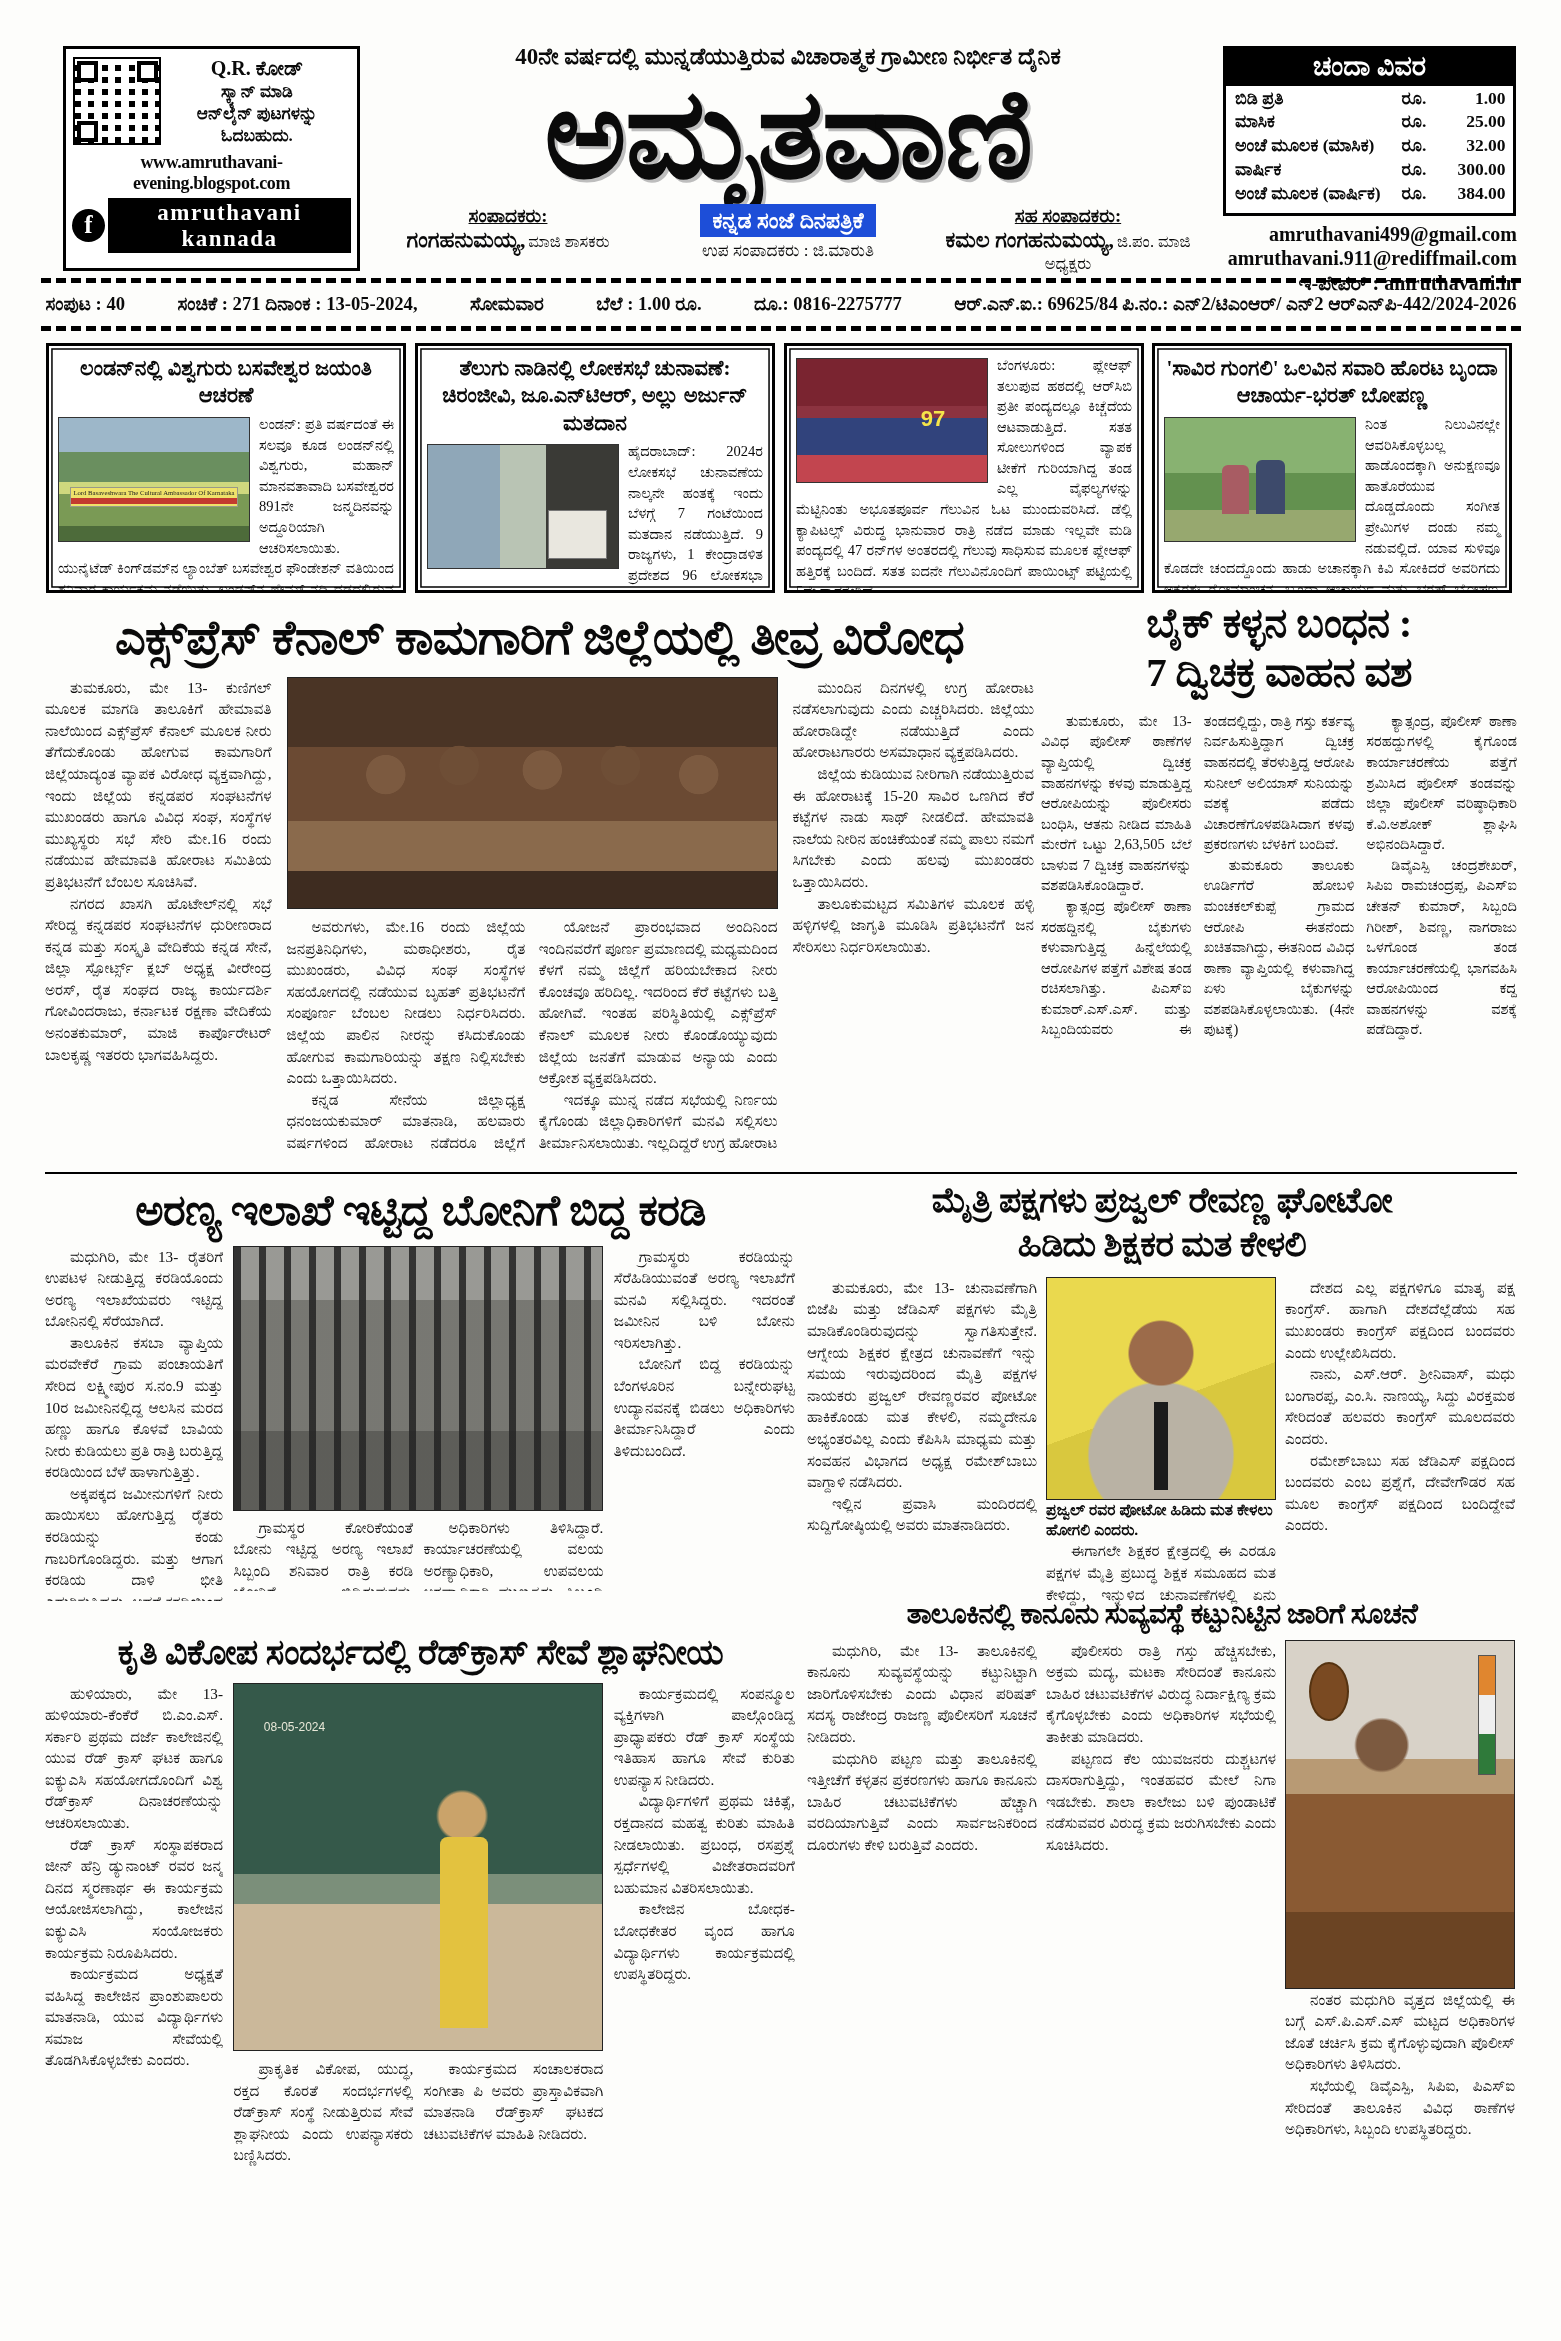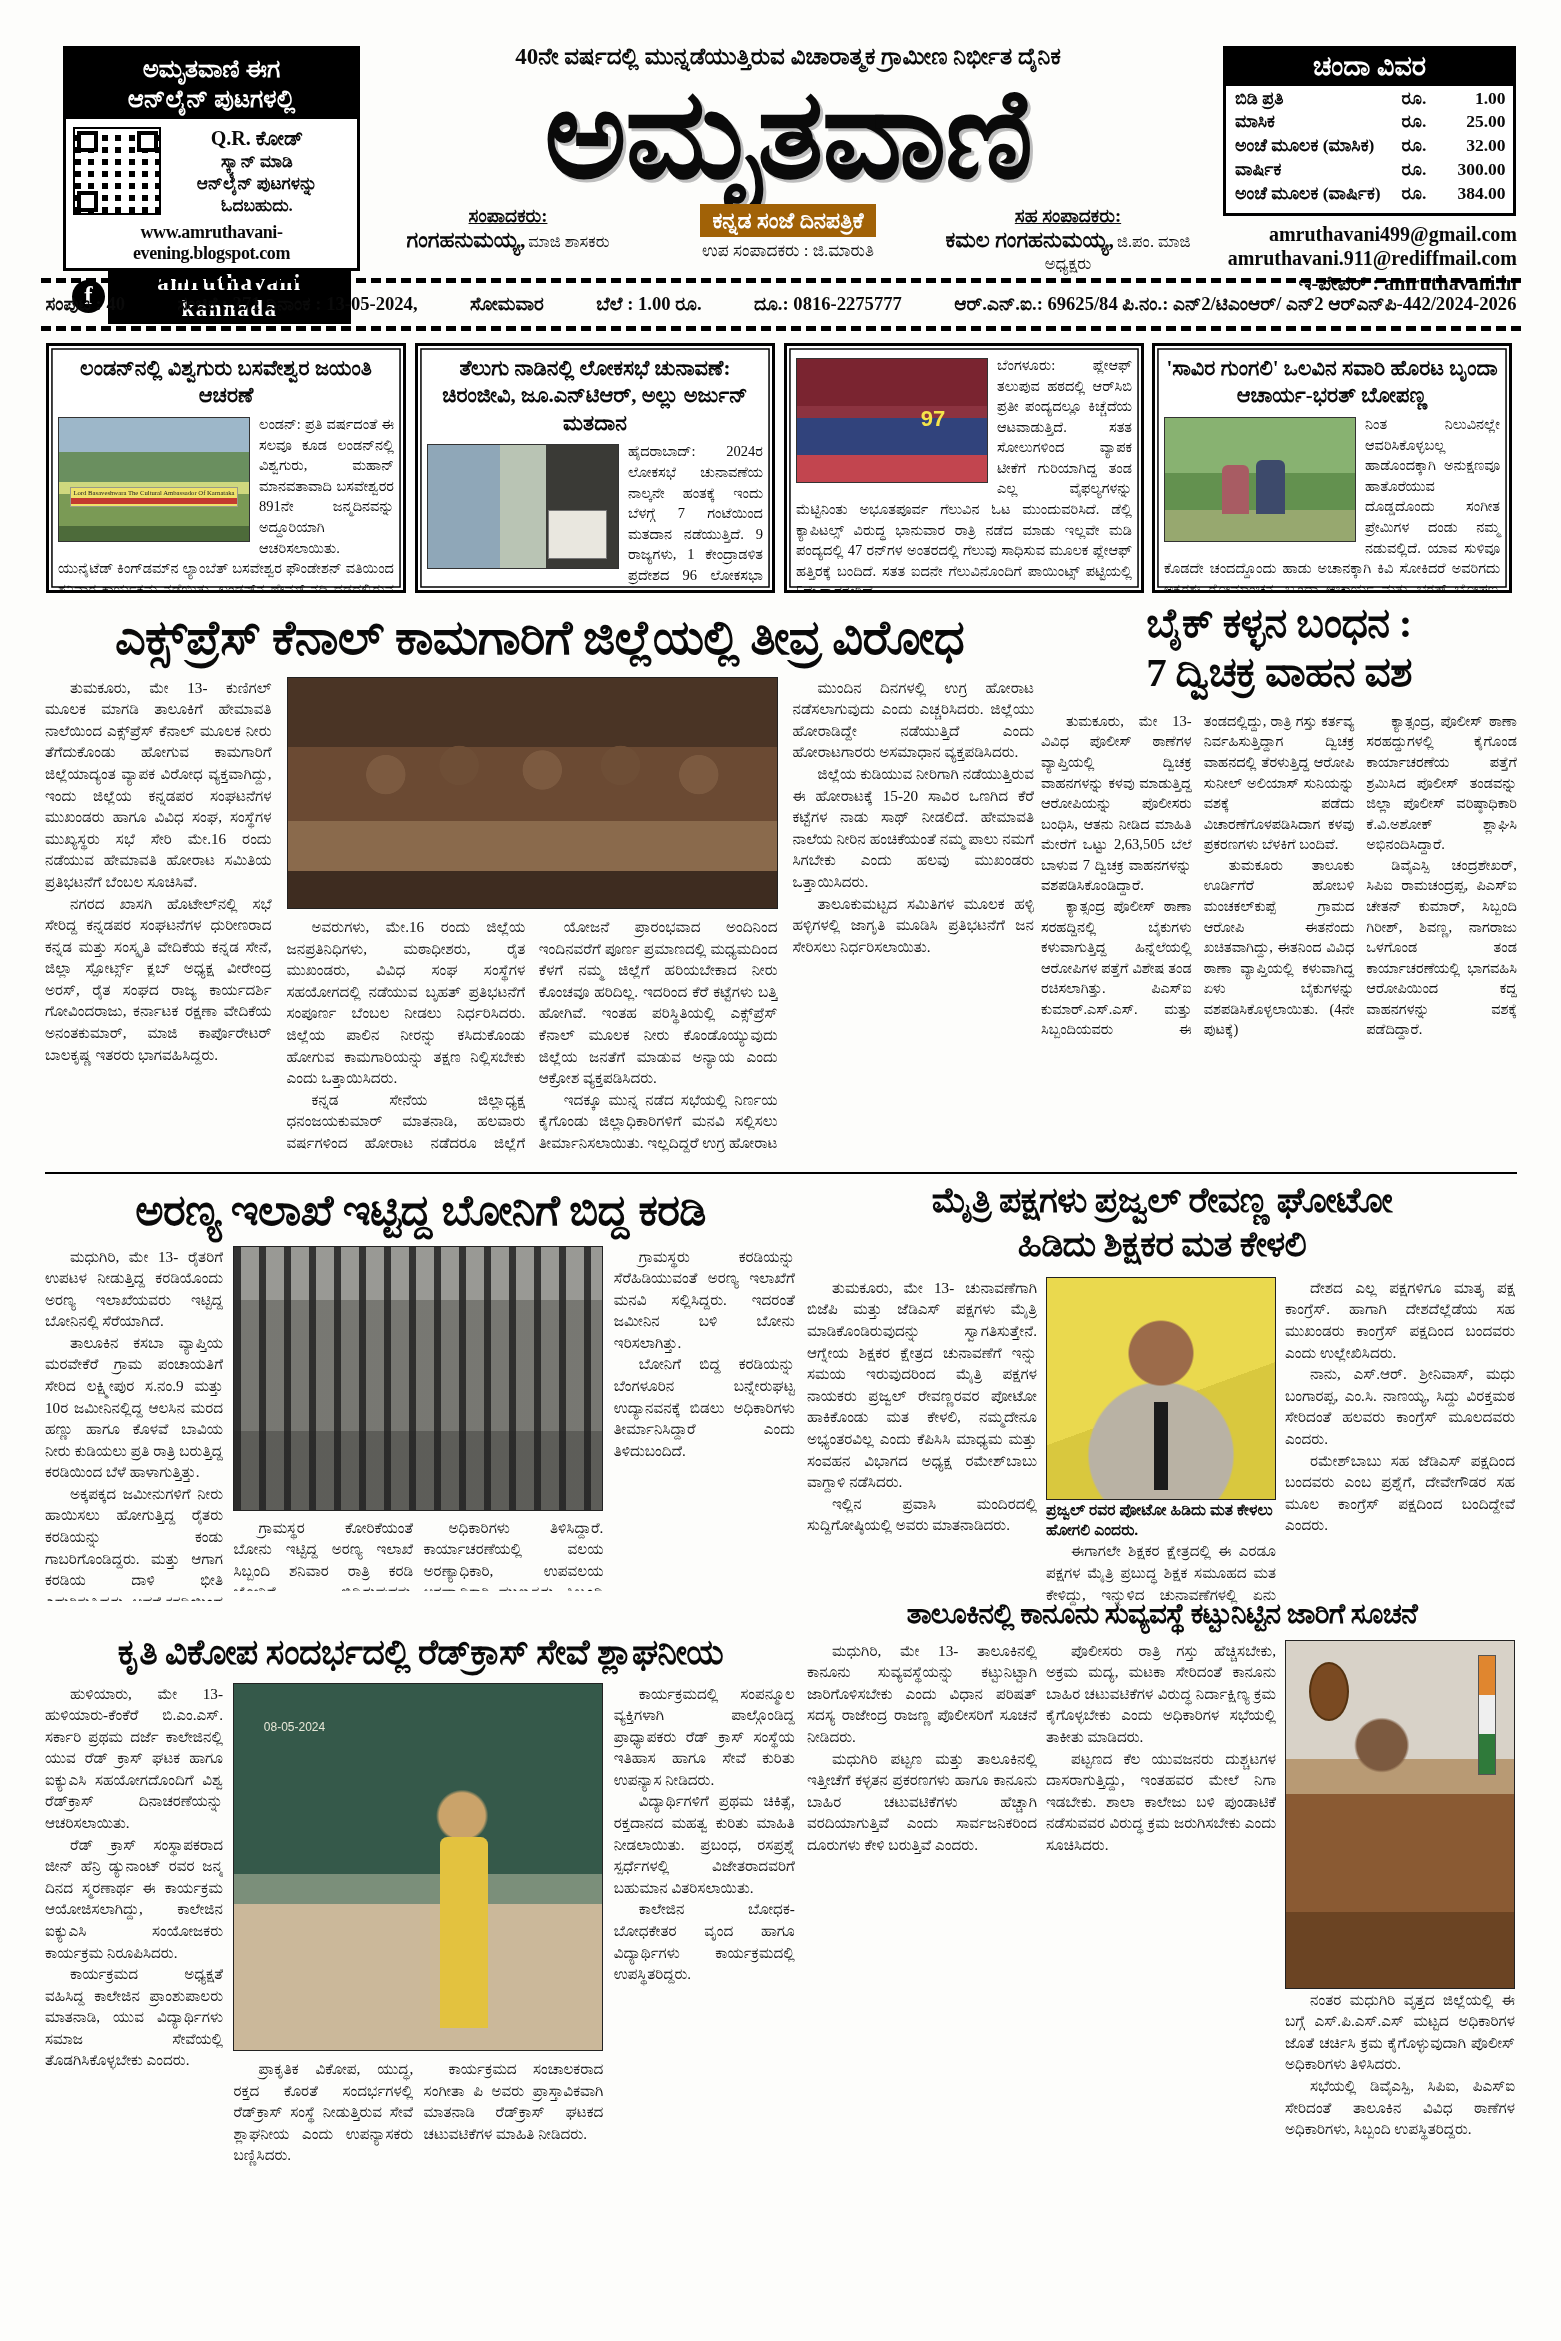--- a/index.html
+++ b/index.html
@@ -33,21 +33,21 @@
   
   #masthead { left:368px; top:36px; width:840px; height:245px; }
   #tagline { font-size:23px; font-weight:bold; text-align:center; letter-spacing:0px;margin-top:8px; }
   #paper-title { font-size:125px; font-weight:900; text-align:center; line-height:1.02; margin-top:1.5px;
       text-shadow:3px 3px 0 #bdbdbd; letter-spacing:-1.5px; }
   #editors { display:flex; margin-top:4.5px; align-items:flex-start; }
   #editors .ed-col { flex:1; text-align:center; line-height:1.25; }
   .ed-label { font-weight:bold; font-size:18.6px; text-decoration:underline; }
   .ed-name { font-weight:bold; font-size:21.6px; }
   .ed-title { font-size:16.4px; }
-  .badge { display:inline-block; background:#a16207; color:#fff; font-weight:bold; font-size:22px; padding:3px 12px; }
+  .badge { display:inline-block; background:#1d4ed8; color:#fff; font-weight:bold; font-size:22px; padding:3px 12px; }
   .dep-ed { font-size:17px; margin-top:3px; }
 
   
   #sub-box { left:1223px; top:46px; width:293px; height:170px; border:3.7px solid #000; background:#fff; }
   #sub-box .sub-title { background:#000; color:#fff; font-weight:bold; font-size:27px; text-align:center; padding:1.5px 0 4.5px 0; }
   .sub-row { display:flex; font-weight:bold; font-size:17.5px; padding:0.7px 7.4px 0.7px 9px; line-height:1.28; }
   .sub-row .lbl { flex:1; }
   .sub-row .cur { width:39px; }
   .sub-row .amt { width:65px; text-align:right; font-family:"Liberation Serif",serif; }
   #emails { left:1160px; top:222px; width:357px; text-align:right; font-weight:bold; font-size:20px; line-height:1.22; font-family:"Liberation Serif",serif; }
@@ -154,24 +154,20 @@
       linear-gradient(180deg,#d8d2c8 0 34%,#b89a74 34% 44%,#8a5a33 44% 78%,#6b4423 78% 100%); }
   .ph-office::before { content:""; position:absolute; right:8%; top:4%; width:7%; height:34%; background:linear-gradient(180deg,#e0862f 0 33%,#efefef 33% 66%,#2f7a3a 66% 100%); border:0.7px solid #555; }
   .ph-office::after { content:""; position:absolute; left:10%; top:6%; width:16%; height:16%; border-radius:50%; background:#7a4a22; border:2.2px solid #553311; }
 </style>
 </head>
 <body>
 
 <div id="page">
 
   <div id="online-box" class="abs">
-    <div class="banner">
-      <div>ಅಮೃತವಾಣಿ ಈಗ</div>
-      <div>ಆನ್‌ಲೈನ್ ಪುಟಗಳಲ್ಲಿ</div>
-    </div>
     <div class="qr-row">
       <div class="qr">
         <div class="eye tl"></div>
           <div class="eye tr"></div>
           <div class="eye bl"></div>
       </div>
       <div class="qr-text">
         <div class="bold" style="font-size:20px;">Q.R. ಕೋಡ್</div>
         <div>ಸ್ಕ್ಯಾನ್ ಮಾಡಿ</div>
         <div>ಆನ್‌ಲೈನ್ ಪುಟಗಳನ್ನು</div>

